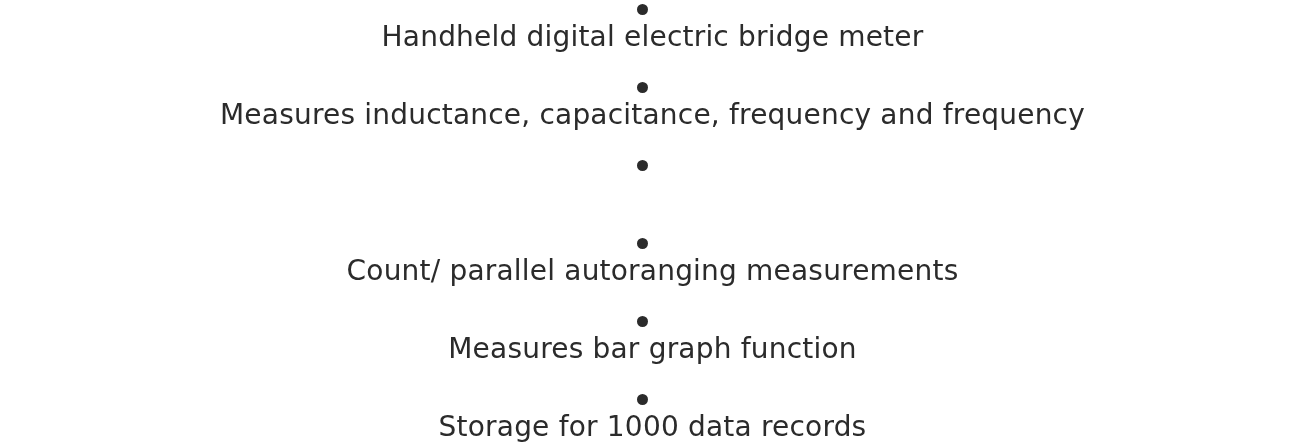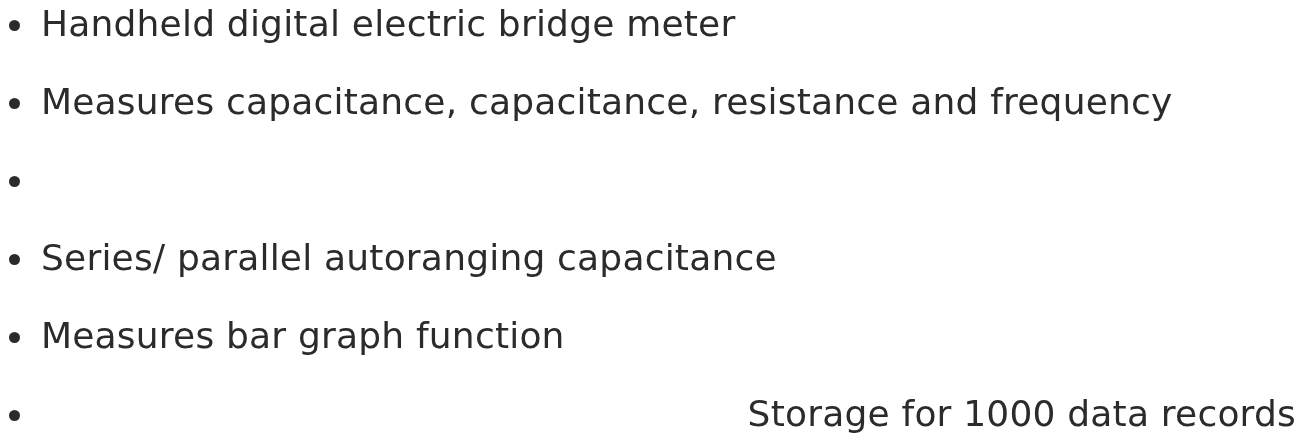--- a/index.html
+++ b/index.html
@@ -19,24 +19,25 @@
     padding: 0;
     padding-top: 2px;
     padding-left: 9px;
   }
   .feature-item {
     display: flex;
     align-items: center;
     height: 44px;
     margin-bottom: 34px;
     color: #2b2b2b;
-    font-size: 36px;
+    font-size: 28px;
     line-height: 44px;
     white-space: nowrap;
     letter-spacing: 0.2px;
+    flex-direction: column;
   }
   .feature-item:last-child {
     margin-bottom: 0;
     justify-content: space-between;
   }
   .bullet {
     flex: 0 0 auto;
     width: 11px;
     height: 11px;
     border-radius: 50%;
@@ -51,28 +52,28 @@
 </head>
 <body>
 
 <ul class="feature-list">
   <li class="feature-item">
     <span class="bullet"></span>
     <span class="feature-text">Handheld digital electric bridge meter</span>
   </li>
   <li class="feature-item">
     <span class="bullet"></span>
-    <span class="feature-text">Measures capacitance, capacitance, resistance and frequency</span>
+    <span class="feature-text">Measures inductance, capacitance, frequency and frequency</span>
   </li>
   <li class="feature-item">
     <span class="bullet"></span>
   </li>
   <li class="feature-item">
     <span class="bullet"></span>
-    <span class="feature-text">Series/ parallel autoranging capacitance</span>
+    <span class="feature-text">Count/ parallel autoranging measurements</span>
   </li>
   <li class="feature-item">
     <span class="bullet"></span>
     <span class="feature-text">Measures bar graph function</span>
   </li>
   <li class="feature-item">
     <span class="bullet"></span>
     <span class="feature-text">Storage for 1000 data records</span>
   </li>
 </ul>

